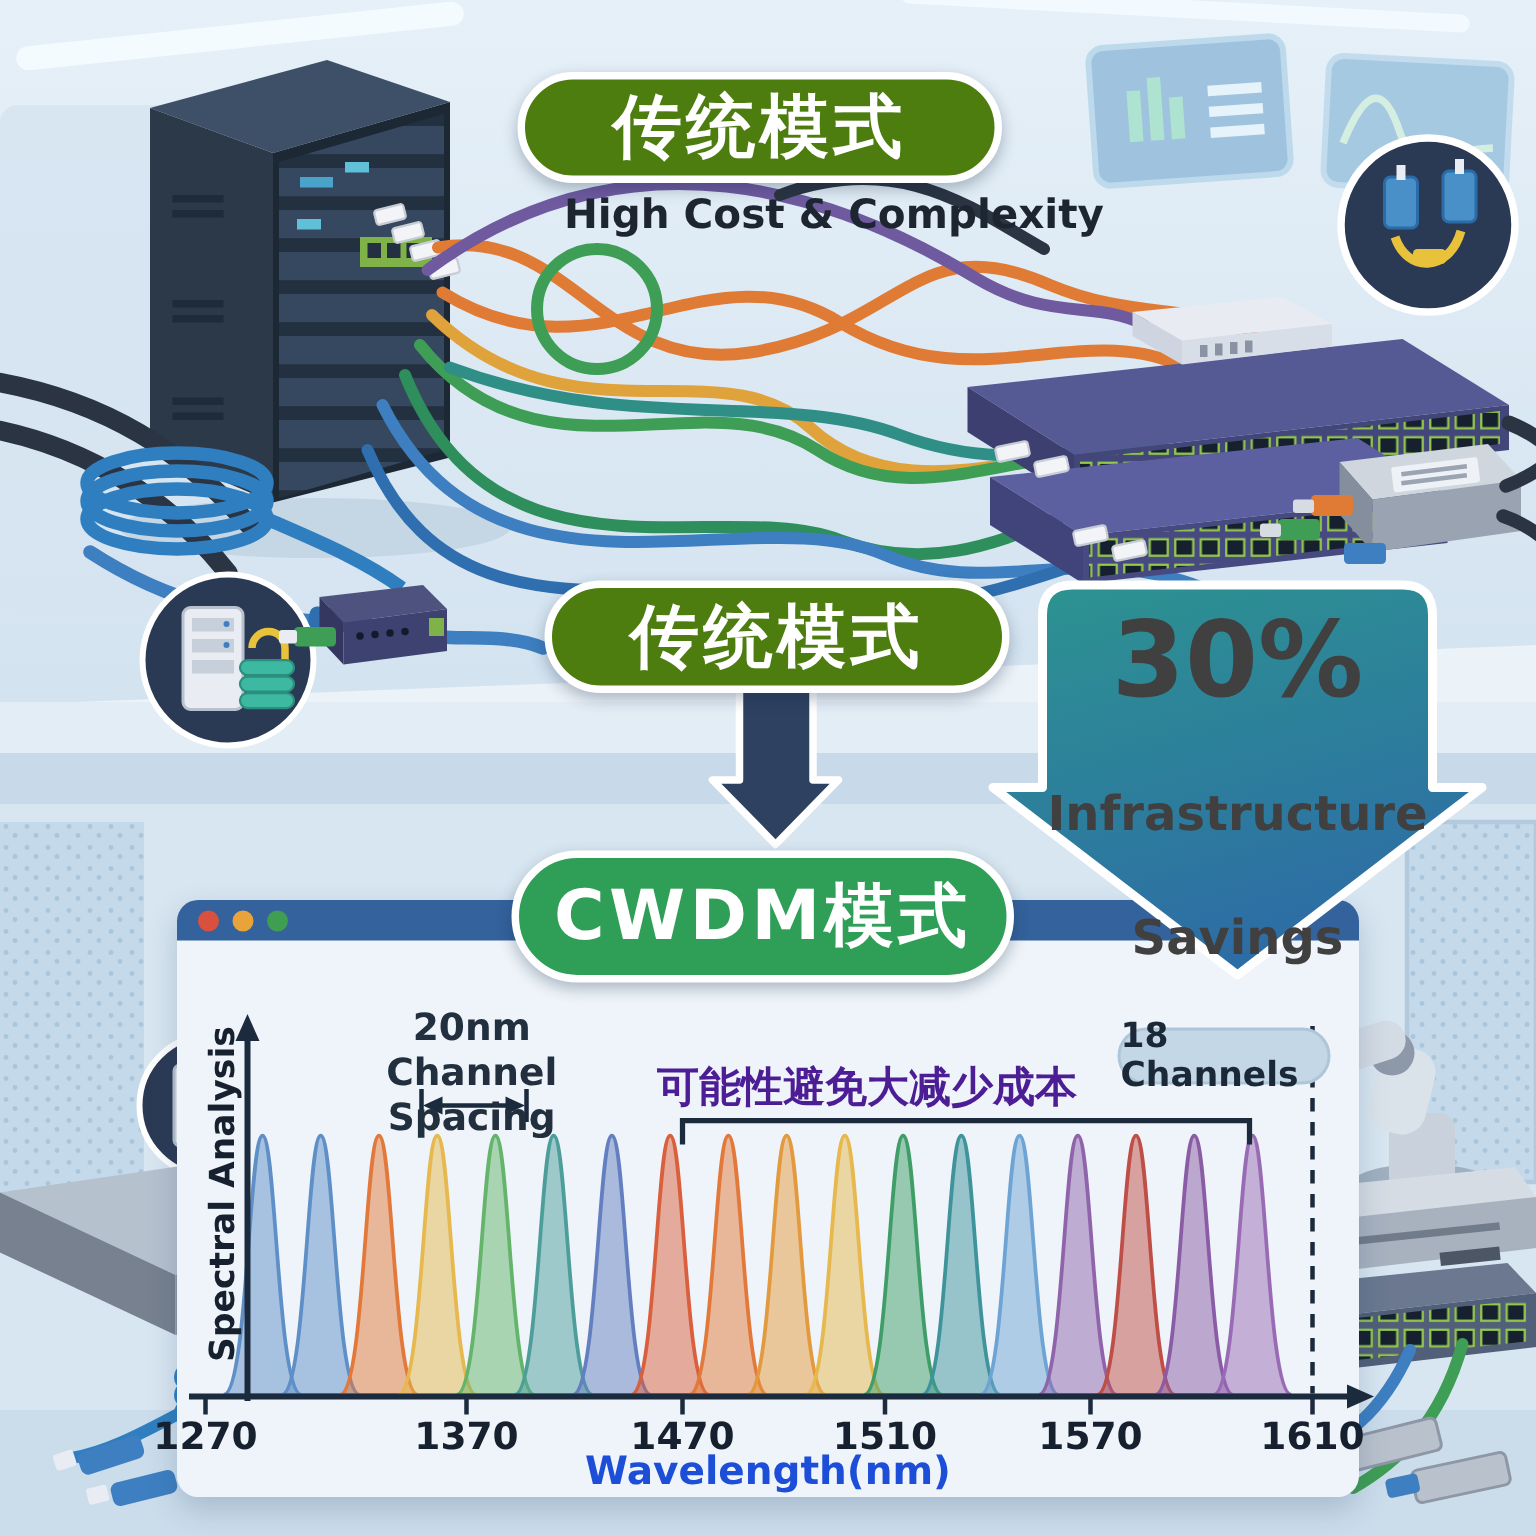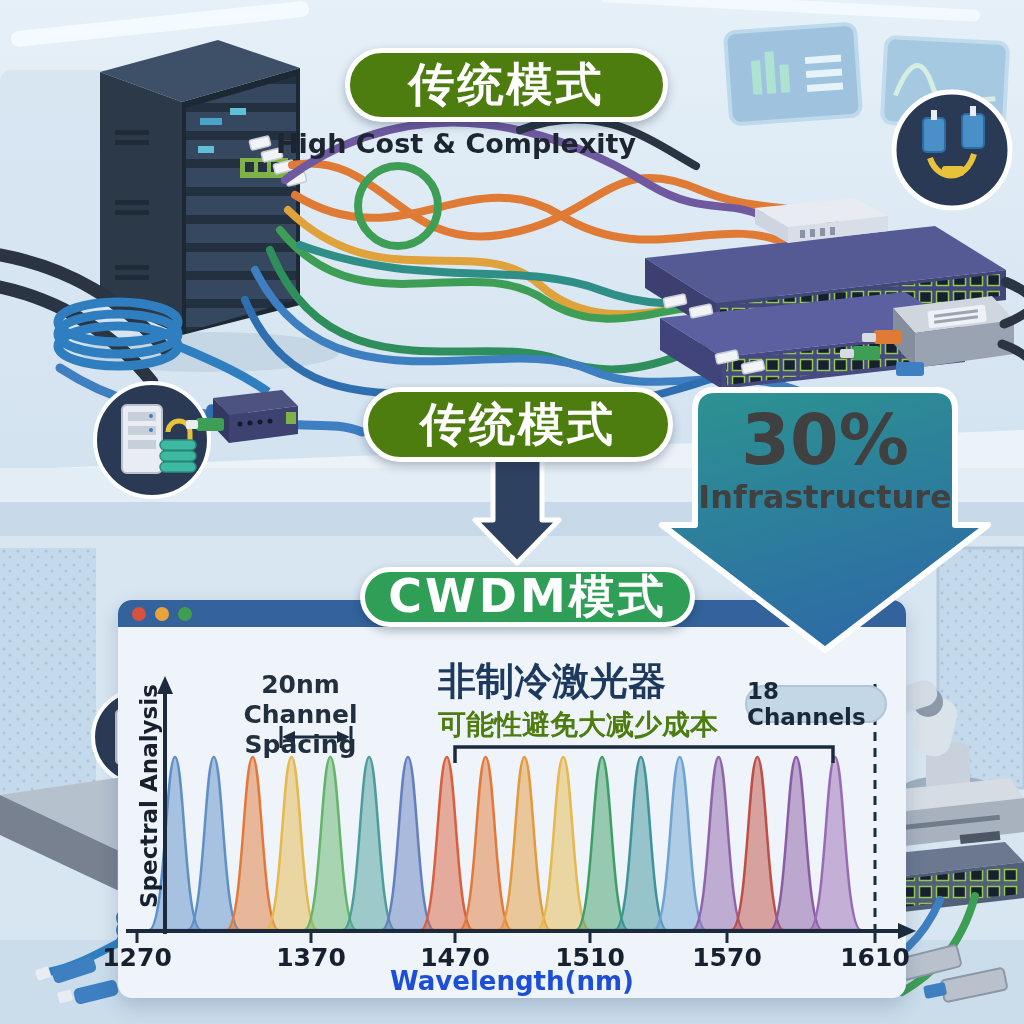--- a/index.html
+++ b/index.html
@@ -16,32 +16,32 @@
   #arrows-svg{z-index:4;}
   .txt{position:absolute;z-index:5;}
   .pill{position:absolute;z-index:5;display:flex;align-items:center;justify-content:center;
       border:5px solid #fff;box-sizing:border-box;border-radius:44px;
       color:#fff;font-weight:800;box-shadow:0 4px 10px rgba(20,40,70,.3);}
   .pill-navy{background:#4d7c0f;}
   .pill-green{background:#2f9e57;}
   .banner-font{font-size:46px;letter-spacing:3px;}
   #banner1{left:345px;top:48px;width:323px;height:74px;}
   #banner2{left:363px;top:387px;width:310px;height:75px;}
-  #cwdm-banner{left:360px;top:567px;width:335px;height:60px;}
-  #banner1-sub{left:276px;top:128px;width:460px;text-align:left;
+  #cwdm-banner{left:341px;top:567px;width:335px;height:88px;}
+  #banner1-sub{left:276px;top:128px;width:460px;text-align:right;
       font-size:27px;font-weight:700;color:#1d2530;}
   #savings-text{left:690px;top:402px;width:270px;text-align:center;color:#404040;z-index:5;}
   #savings-percent{font-size:70px;font-weight:800;line-height:76px;}
-  #savings-line1,#savings-line2{font-size:32px;font-weight:800;line-height:38px;}
+  #savings-line1,#savings-line2{font-size:32px;font-weight:800;line-height:38px;margin-top:45px;}
   #panel-title{left:438px;top:656px;width:330px;font-size:38px;font-weight:800;color:#1d3a5e;}
-  #panel-subtitle{left:438px;top:706px;width:420px;font-size:28px;font-weight:600;color:#4d7c0f;}
+  #panel-subtitle{left:438px;top:706px;width:420px;font-size:28px;font-weight:600;color:#4c1d95;}
   #channels-badge{left:745px;top:685px;width:142px;height:38px;background:#c3d7e6;
       border:2px solid #aec6d8;box-sizing:border-box;border-radius:20px;display:flex;align-items:center;
       justify-content:center;font-size:23px;font-weight:800;color:#1b2838;z-index:6;}
-  #spacing-label{left:208px;top:670px;width:185px;text-align:center;
+  #spacing-label{left:222px;top:670px;width:185px;text-align:center;
       font-size:25px;font-weight:800;color:#222f3e;line-height:30px;}
   #x-axis-label{left:118px;top:966px;width:788px;text-align:center;
       font-size:26px;font-weight:800;color:#1d4ed8;}
   #y-axis-label{left:136px;top:908px;width:230px;transform:rotate(-90deg);
       transform-origin:left top;font-size:23px;font-weight:800;color:#16202e;}
 </style>
 </head>
 <body>
 
 <div id="stage">
@@ -368,27 +368,27 @@
   </div>
   <div id="banner1-sub" class="txt">High Cost &amp; Complexity</div>
 
   <div id="banner2" class="pill pill-navy banner-font">
     <span>传统模式</span>
   </div>
 
   <div id="savings-text" class="txt">
     <div id="savings-percent">30%</div>
     <div id="savings-line1">Infrastructure</div>
+    <div id="savings-line2">Savings</div>
   </div>
 
   <div id="cwdm-banner" class="pill pill-green banner-font">
     <span>CWDM模式</span>
   </div>
 
-  <div id="panel-title" class="txt">非制冷激光器</div>
   <div id="panel-subtitle" class="txt">可能性避免大减少成本</div>
   <div id="channels-badge" class="txt">
     <span>18 Channels</span>
   </div>
   <div id="spacing-label" class="txt">
     <div>20nm</div>
     <div>Channel Spacing</div>
   </div>
   <div id="x-axis-label" class="txt">Wavelength(nm)</div>
   <div id="y-axis-label" class="txt">Spectral Analysis</div>

